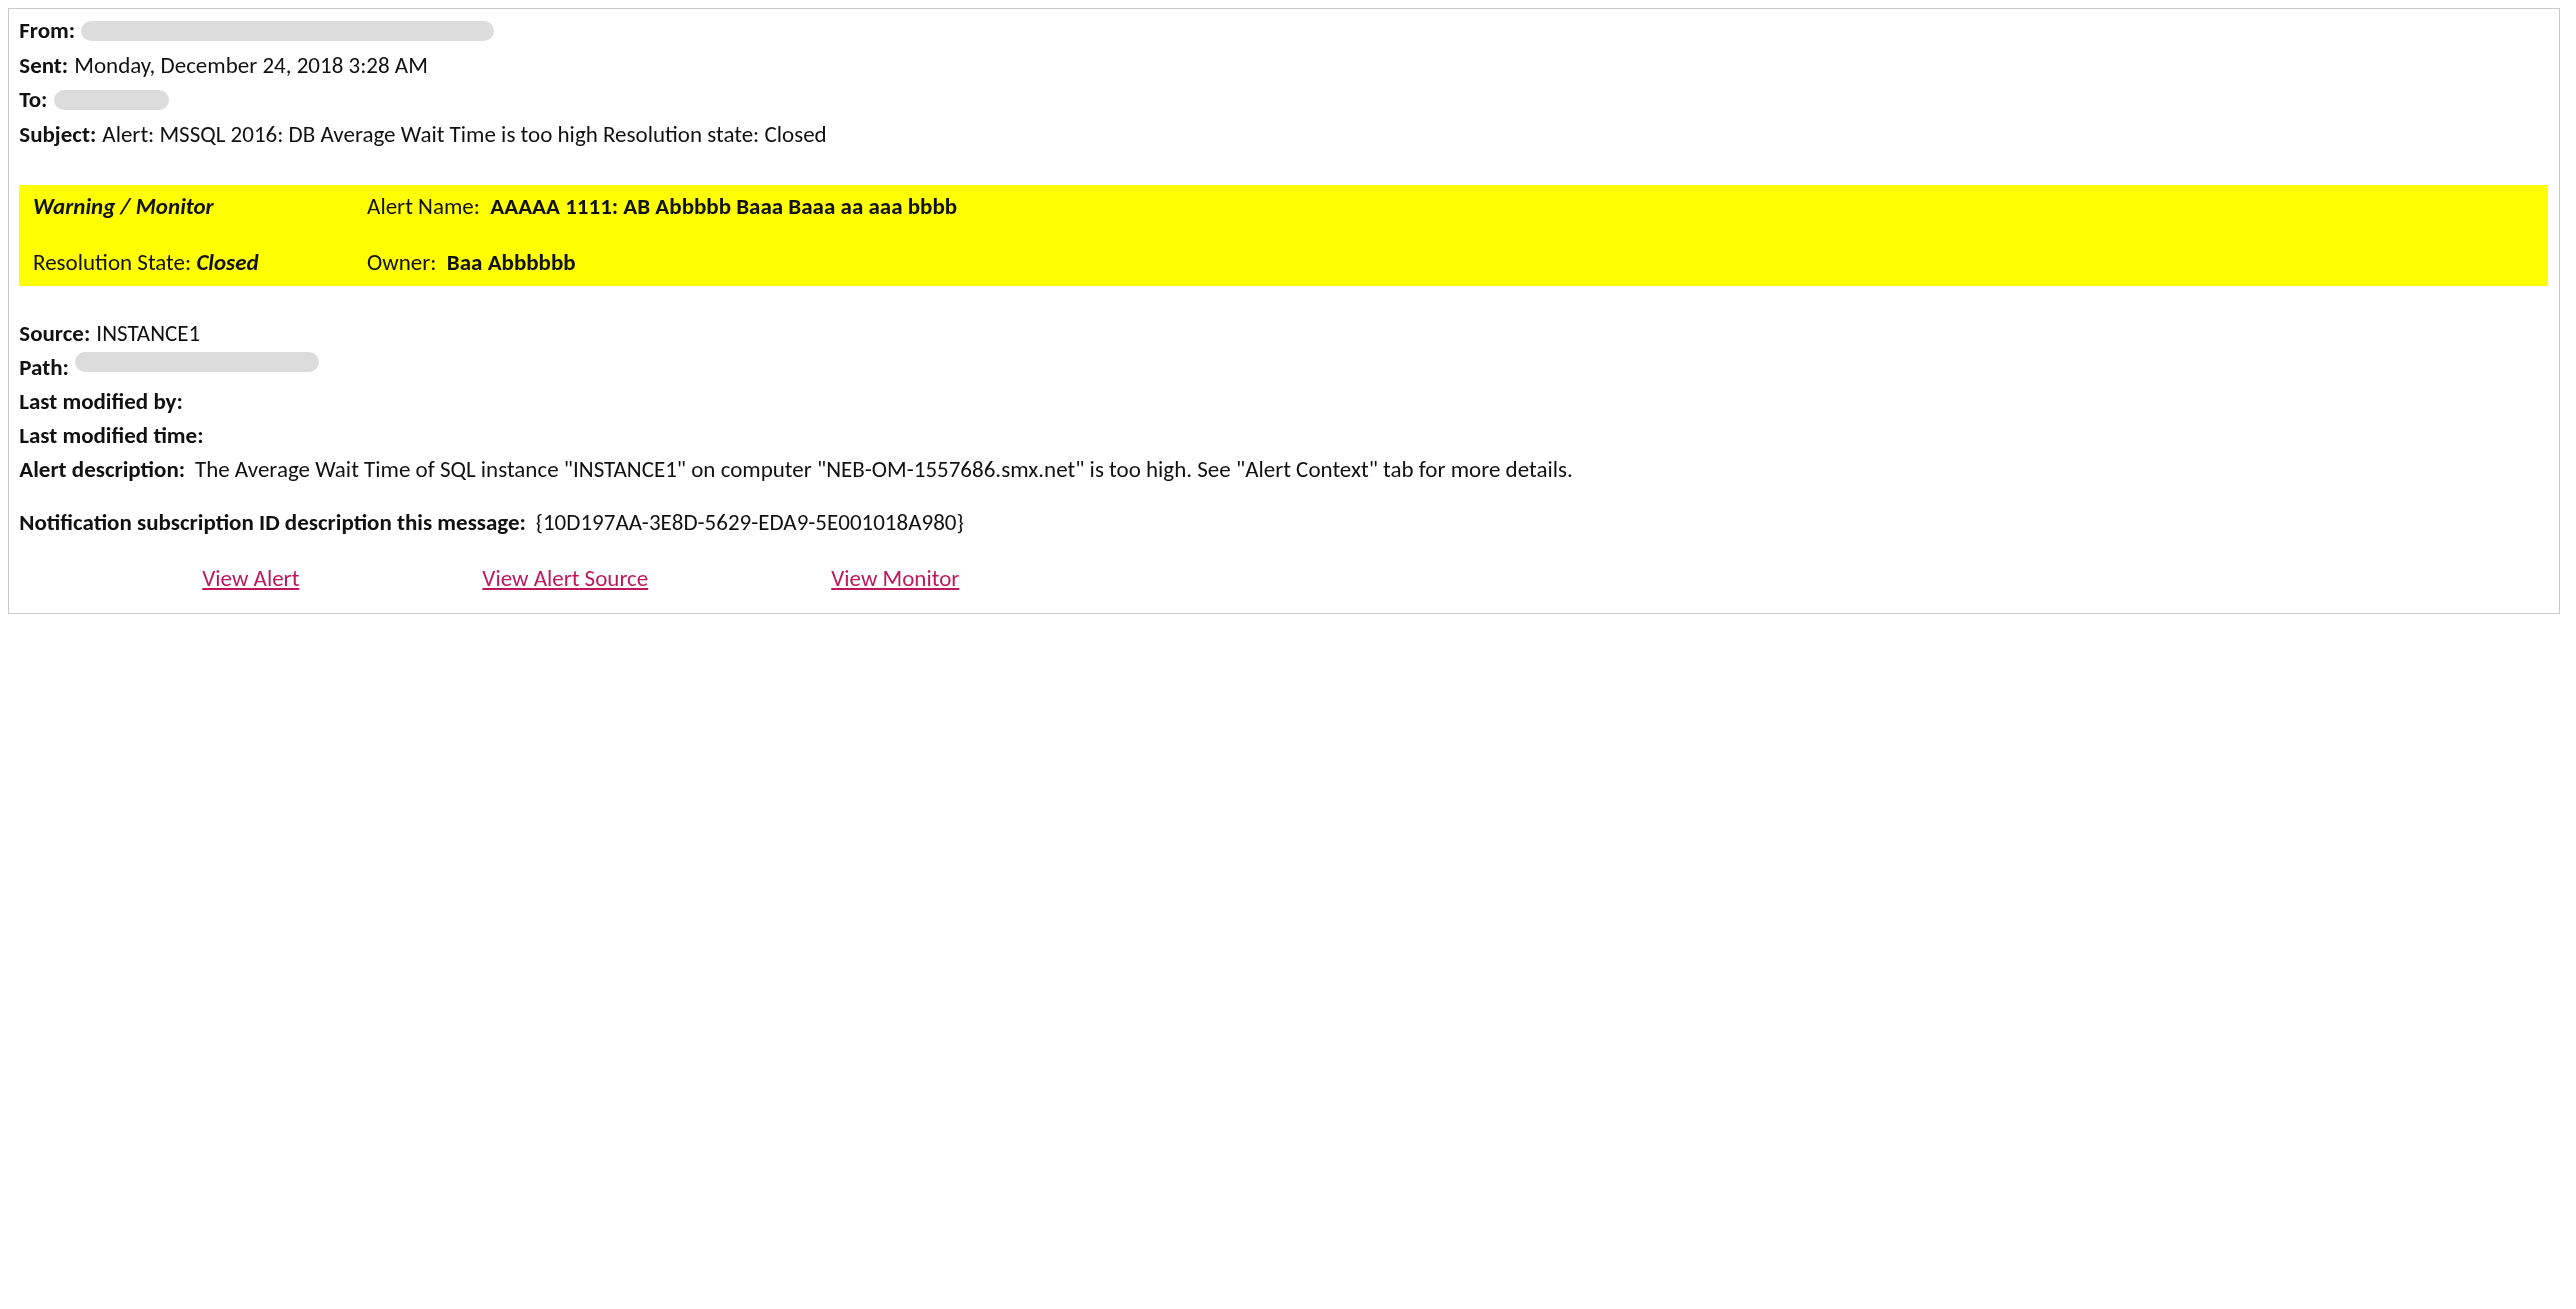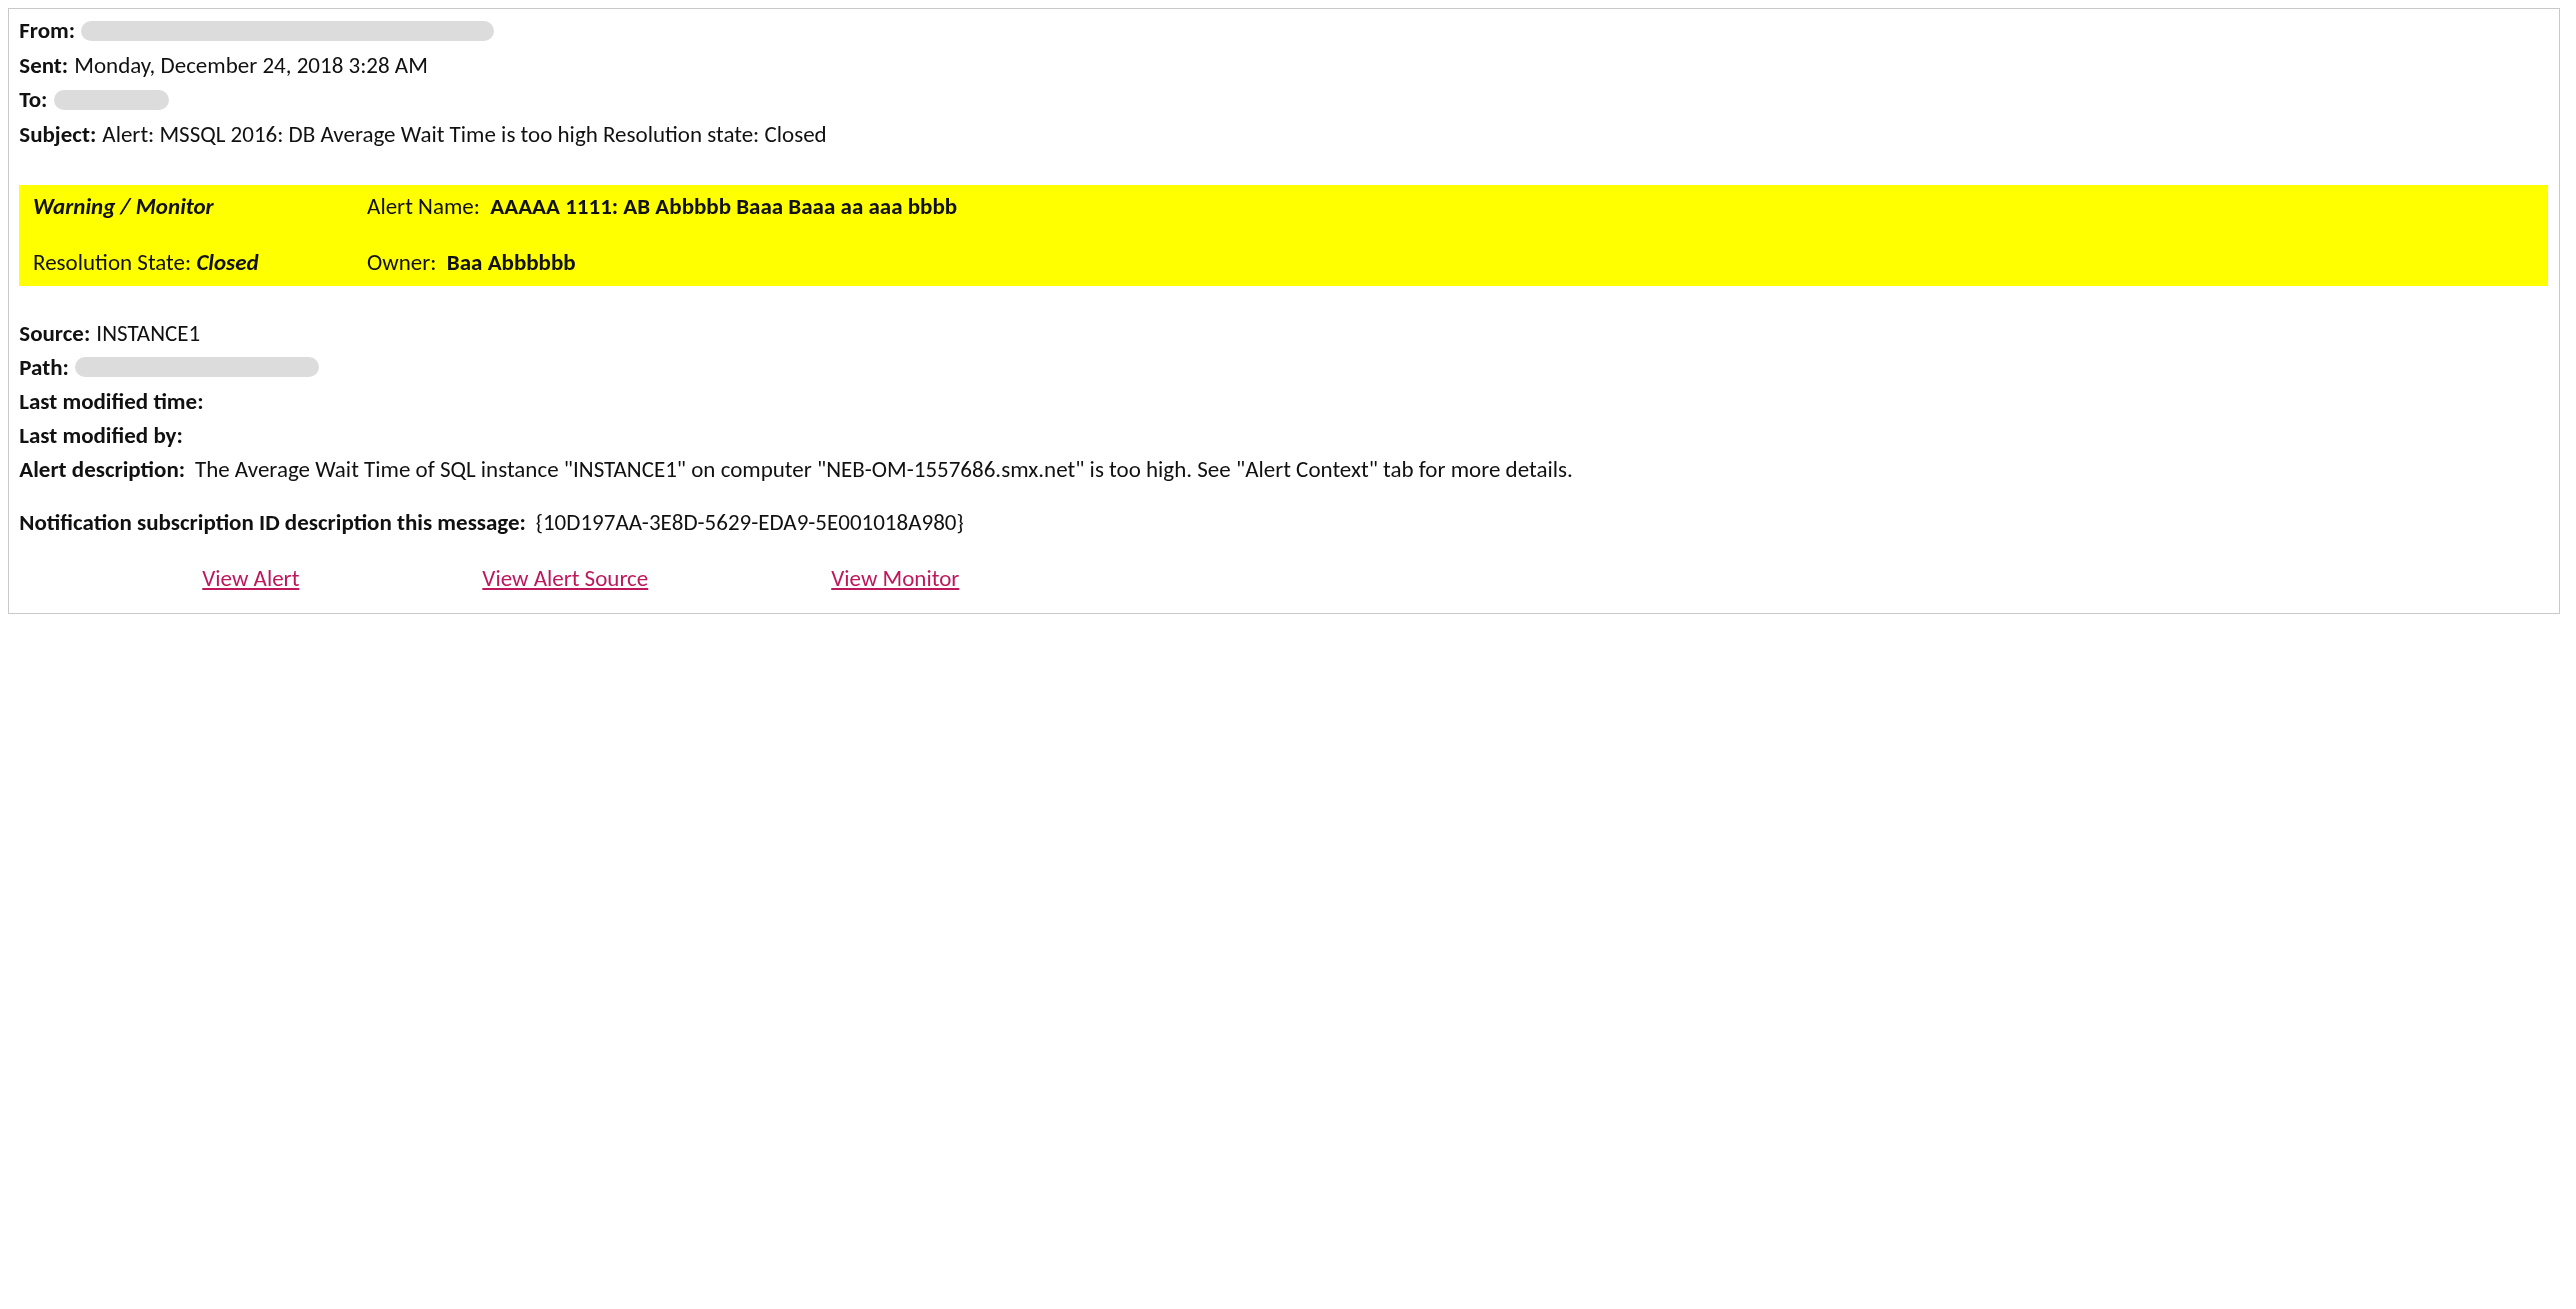--- a/index.html
+++ b/index.html
@@ -56,21 +56,20 @@
   .wm { font-weight: 700; font-style: italic; }
   .res-label { }
   .res-val { font-weight: 700; font-style: italic; }
   .kv-label { }
   .kv-val { font-weight: 700; text-align: center; }
 
   .body-line {
     margin: 3.1px 0;
     line-height: 1.35;
     display: flex;
-    align-items: center;
     flex-wrap: wrap;
   }
   .body-line b { font-weight: 700; margin-right: 6.1px; }
 
   .para {
     margin: 3.1px 0 21.4px 0;
     line-height: 1.35;
   }
   .para b { font-weight: 700; margin-right: 4.6px; }
 
@@ -135,26 +134,26 @@
     <b>Source:</b>
     <span>INSTANCE1</span>
   </div>
 
   <div class="body-line">
     <b>Path:</b>
     <span class="redact md"></span>
   </div>
 
   <div class="body-line">
-    <b>Last modified time:</b>
+    <b>Last modified by:</b>
     <span></span>
   </div>
 
   <div class="body-line">
-    <b>Last modified by:</b>
+    <b>Last modified time:</b>
     <span></span>
   </div>
 
   <div class="para">
     <b>Alert description:</b>
     <span>The Average Wait Time of SQL instance "INSTANCE1" on computer "NEB-OM-1557686.smx.net" is too high. See "Alert Context" tab for more details.</span>
   </div>
 
   <div class="para">
     <b>Notification subscription ID description this message:</b>

